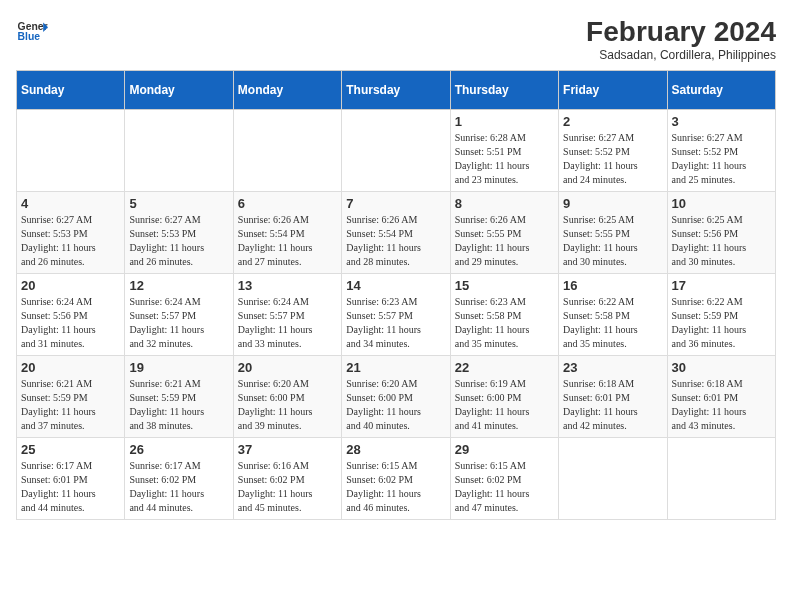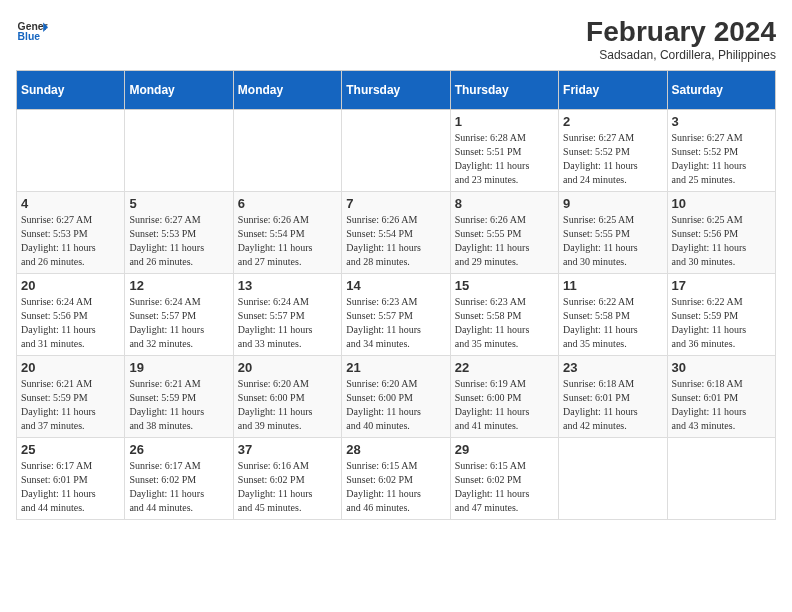--- a/index.html
+++ b/index.html
@@ -171,21 +171,21 @@
         </td>
         <td>
           <span class="day-num">14</span>
           <div class="day-info">Sunrise: 6:23 AM<br>Sunset: 5:57 PM<br>Daylight: 11 hours<br>and 34 minutes.</div>
         </td>
         <td>
           <span class="day-num">15</span>
           <div class="day-info">Sunrise: 6:23 AM<br>Sunset: 5:58 PM<br>Daylight: 11 hours<br>and 35 minutes.</div>
         </td>
         <td>
-          <span class="day-num">11</span>
+          <span class="day-num">16</span>
           <div class="day-info">Sunrise: 6:22 AM<br>Sunset: 5:58 PM<br>Daylight: 11 hours<br>and 35 minutes.</div>
         </td>
         <td>
           <span class="day-num">17</span>
           <div class="day-info">Sunrise: 6:22 AM<br>Sunset: 5:59 PM<br>Daylight: 11 hours<br>and 36 minutes.</div>
         </td>
       </tr>
       <tr class="row-even">
         <td>
           <span class="day-num">20</span>

